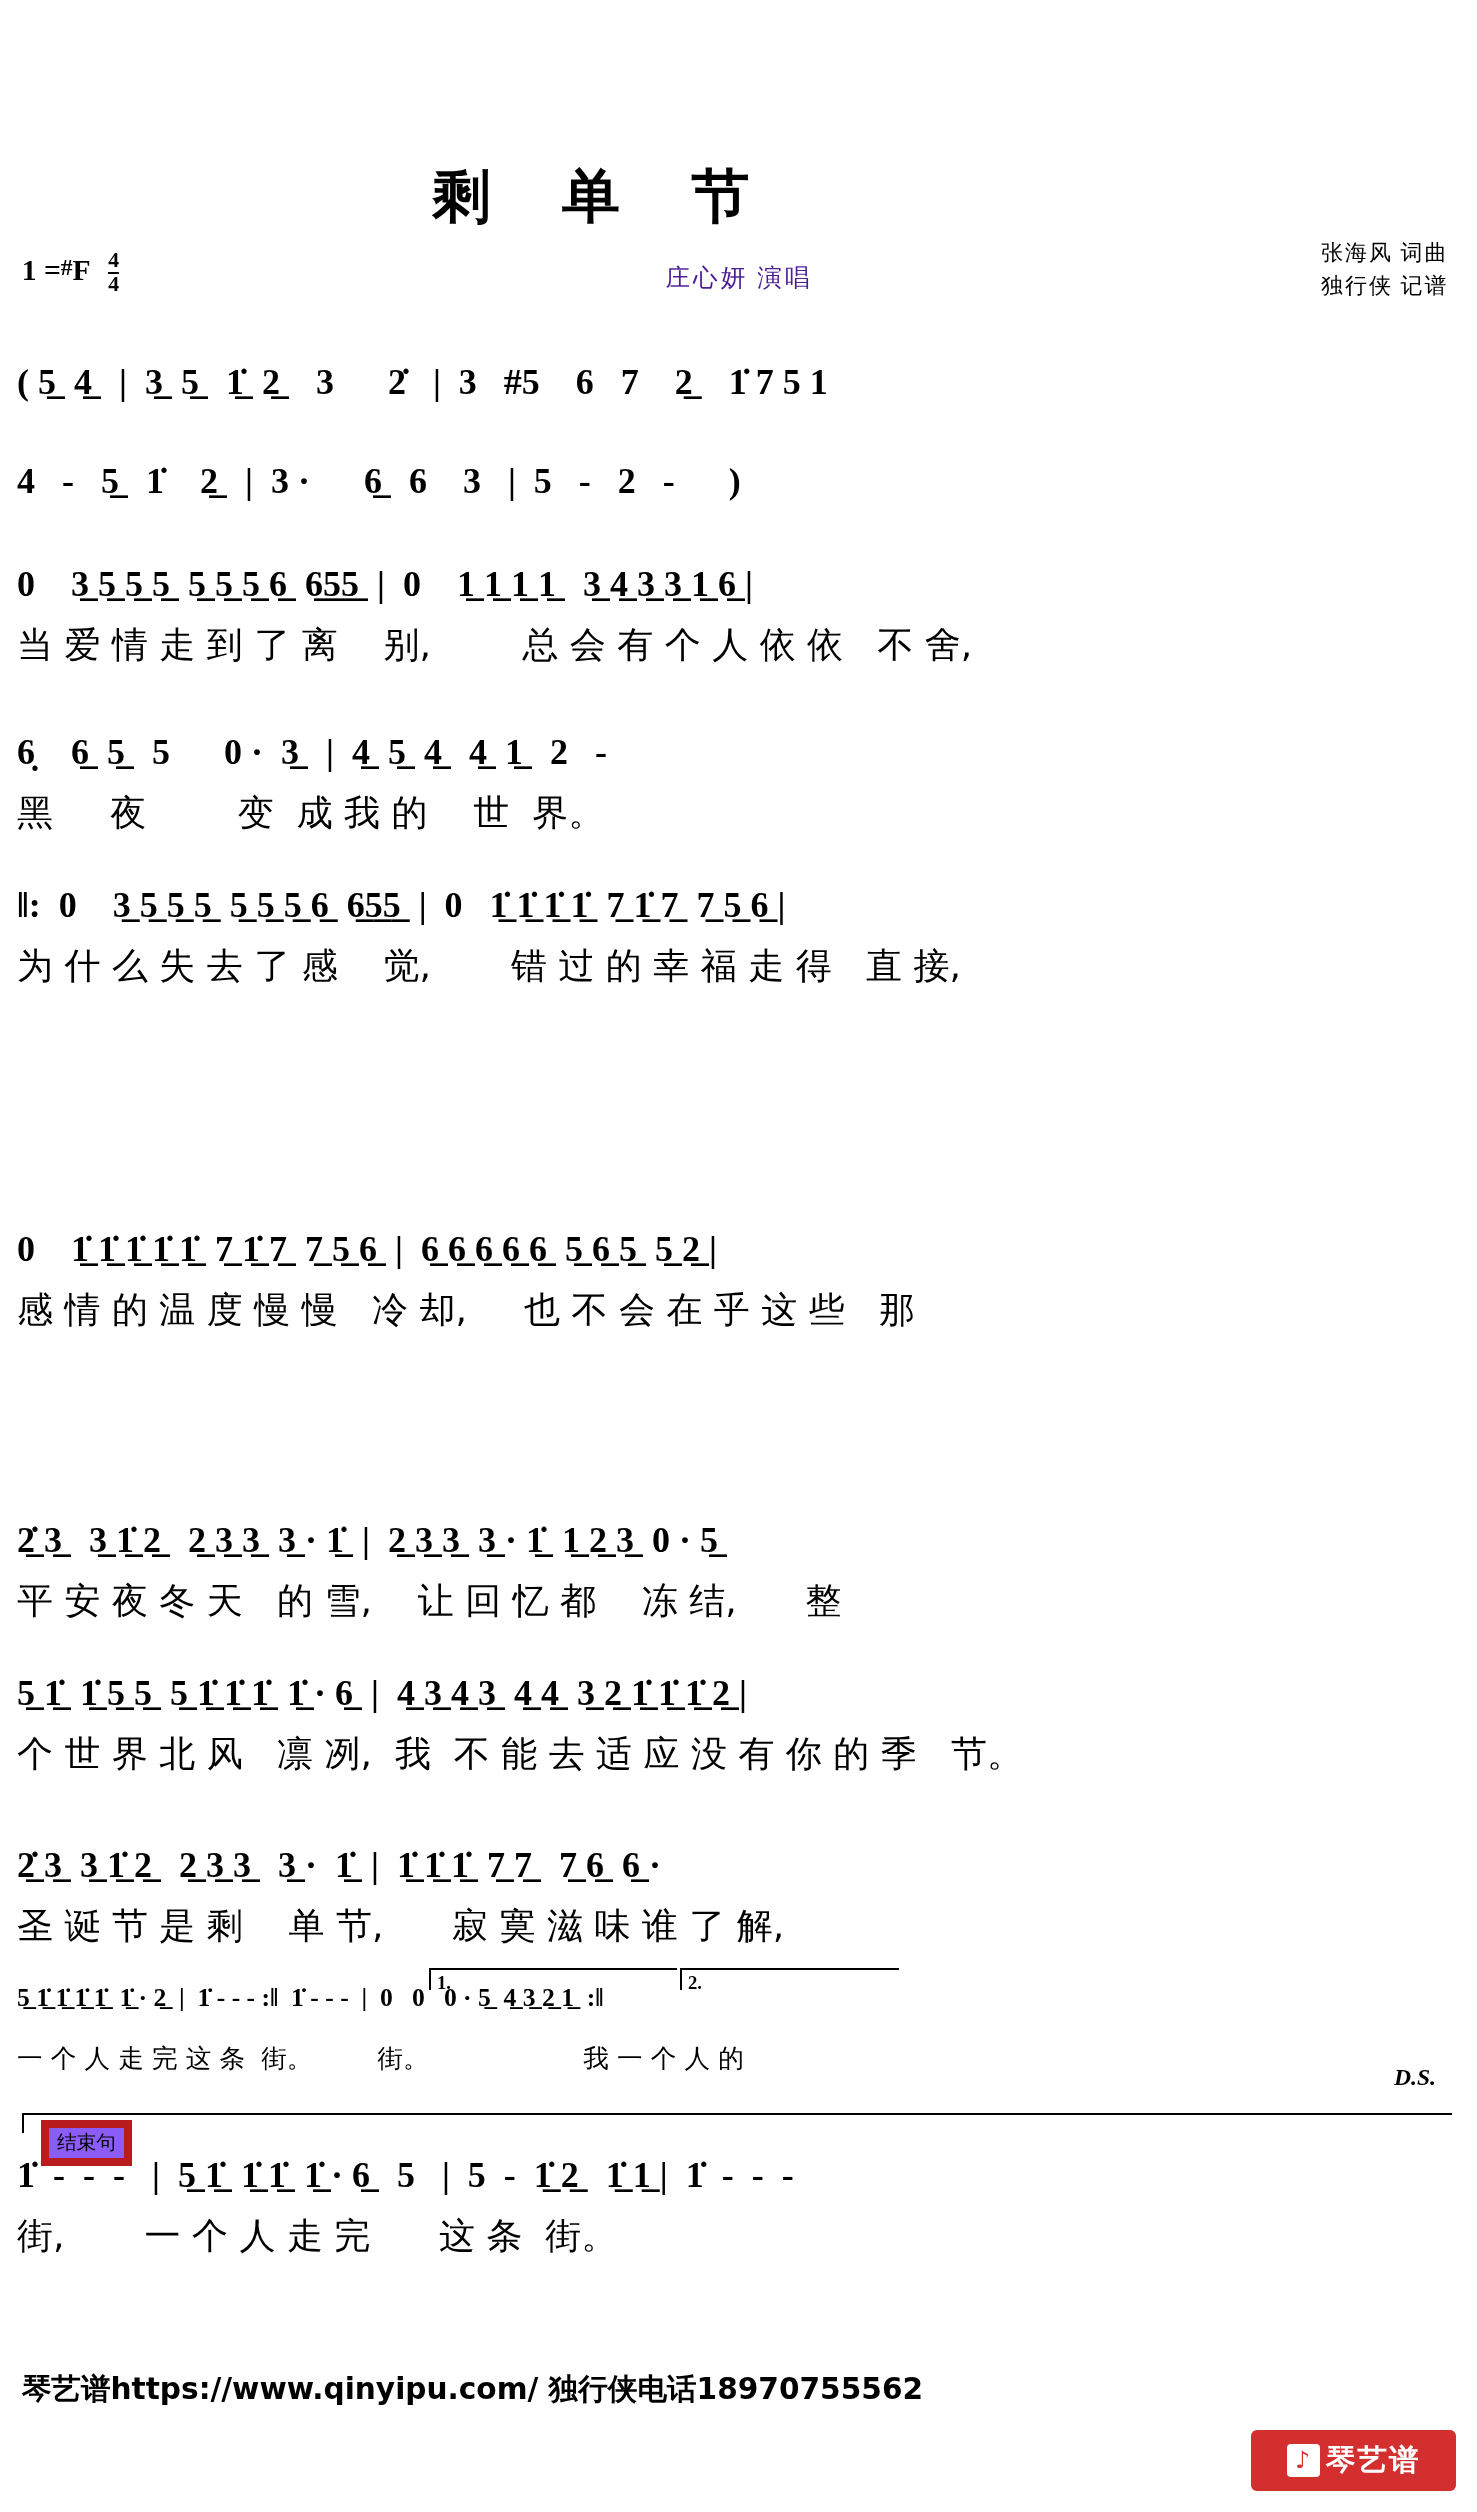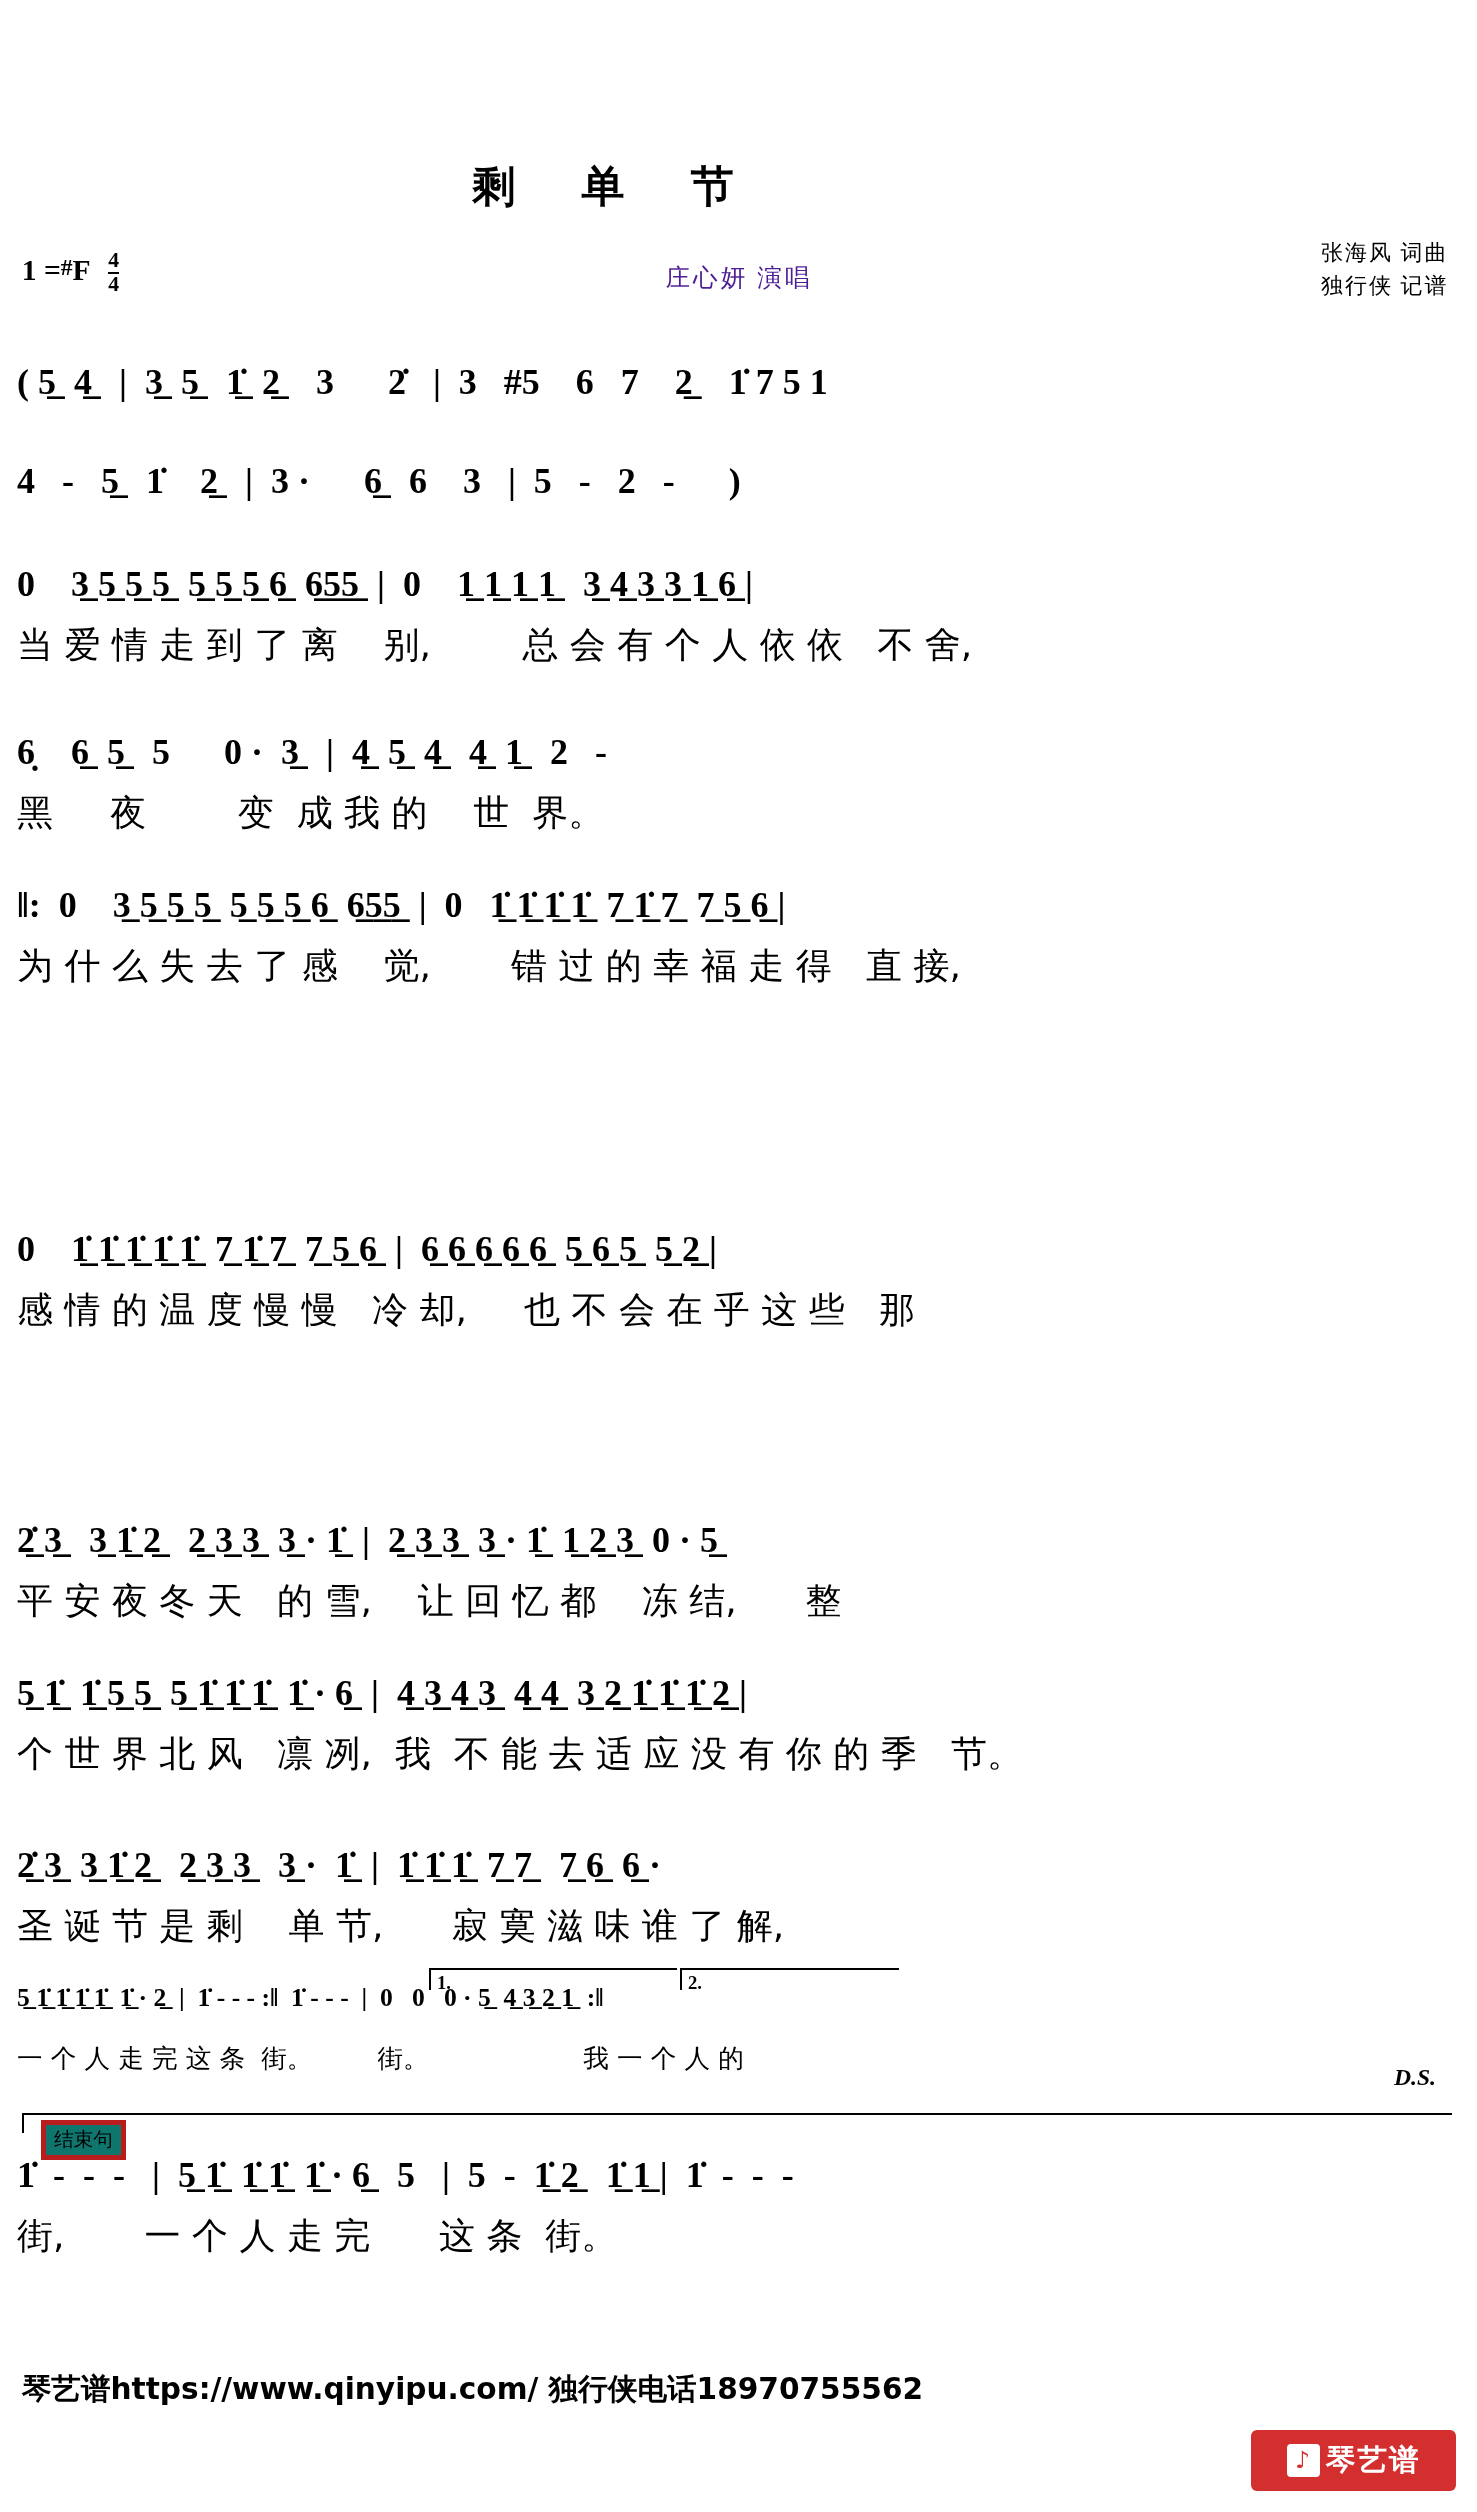--- a/index.html
+++ b/index.html
@@ -12,25 +12,25 @@
     overflow:hidden;
   }
   .sheet{
     position:absolute;
     left:0;top:0;
     width:1478px;height:2513px;
   }
   
   .title{
     position:absolute;
-    top:158px;left:12px;width:1182px;
-    text-align:center;
-    font-family:"DejaVu Sans", sans-serif;
-    font-weight:bold;
-    font-size:43px;
+    top:158px;left:0;width:1182px;
+    text-align:center;
+    font-family:"DejaVu Sans", sans-serif;
+    font-weight:bold;
+    font-size:58px;
     letter-spacing:25.6px;
     text-indent:25.6px;
   }
   .singer{
     position:absolute;
     top:261px;left:0;width:1478px;
     text-align:center;
     font-size:24.6px;
     color:#4c1d95;
     letter-spacing:3px;
@@ -127,25 +127,25 @@
     border-left:2px solid #000;
     height:19.7px;
   }
   .ending span{
     position:absolute;top:2px;left:5.9px;
     font-size:18.7px;font-weight:bold;
     font-family:"Liberation Serif", serif;
   }
   .endbox{
     position:absolute;
-    border:5px solid #b91c1c;
+    border:8px solid #b91c1c;
     padding:1px 7.9px 2px 7.9px;
     font-size:19.7px;
     font-family:"DejaVu Sans", sans-serif;
-    background:#0f766e;
+    background:#8b5cf6;
   }
   .ds{
     position:absolute;
     font-style:italic;
     font-weight:bold;
     font-size:23.6px;
     font-family:"Liberation Serif", serif;
   }
   .coda-line{
     position:absolute;

